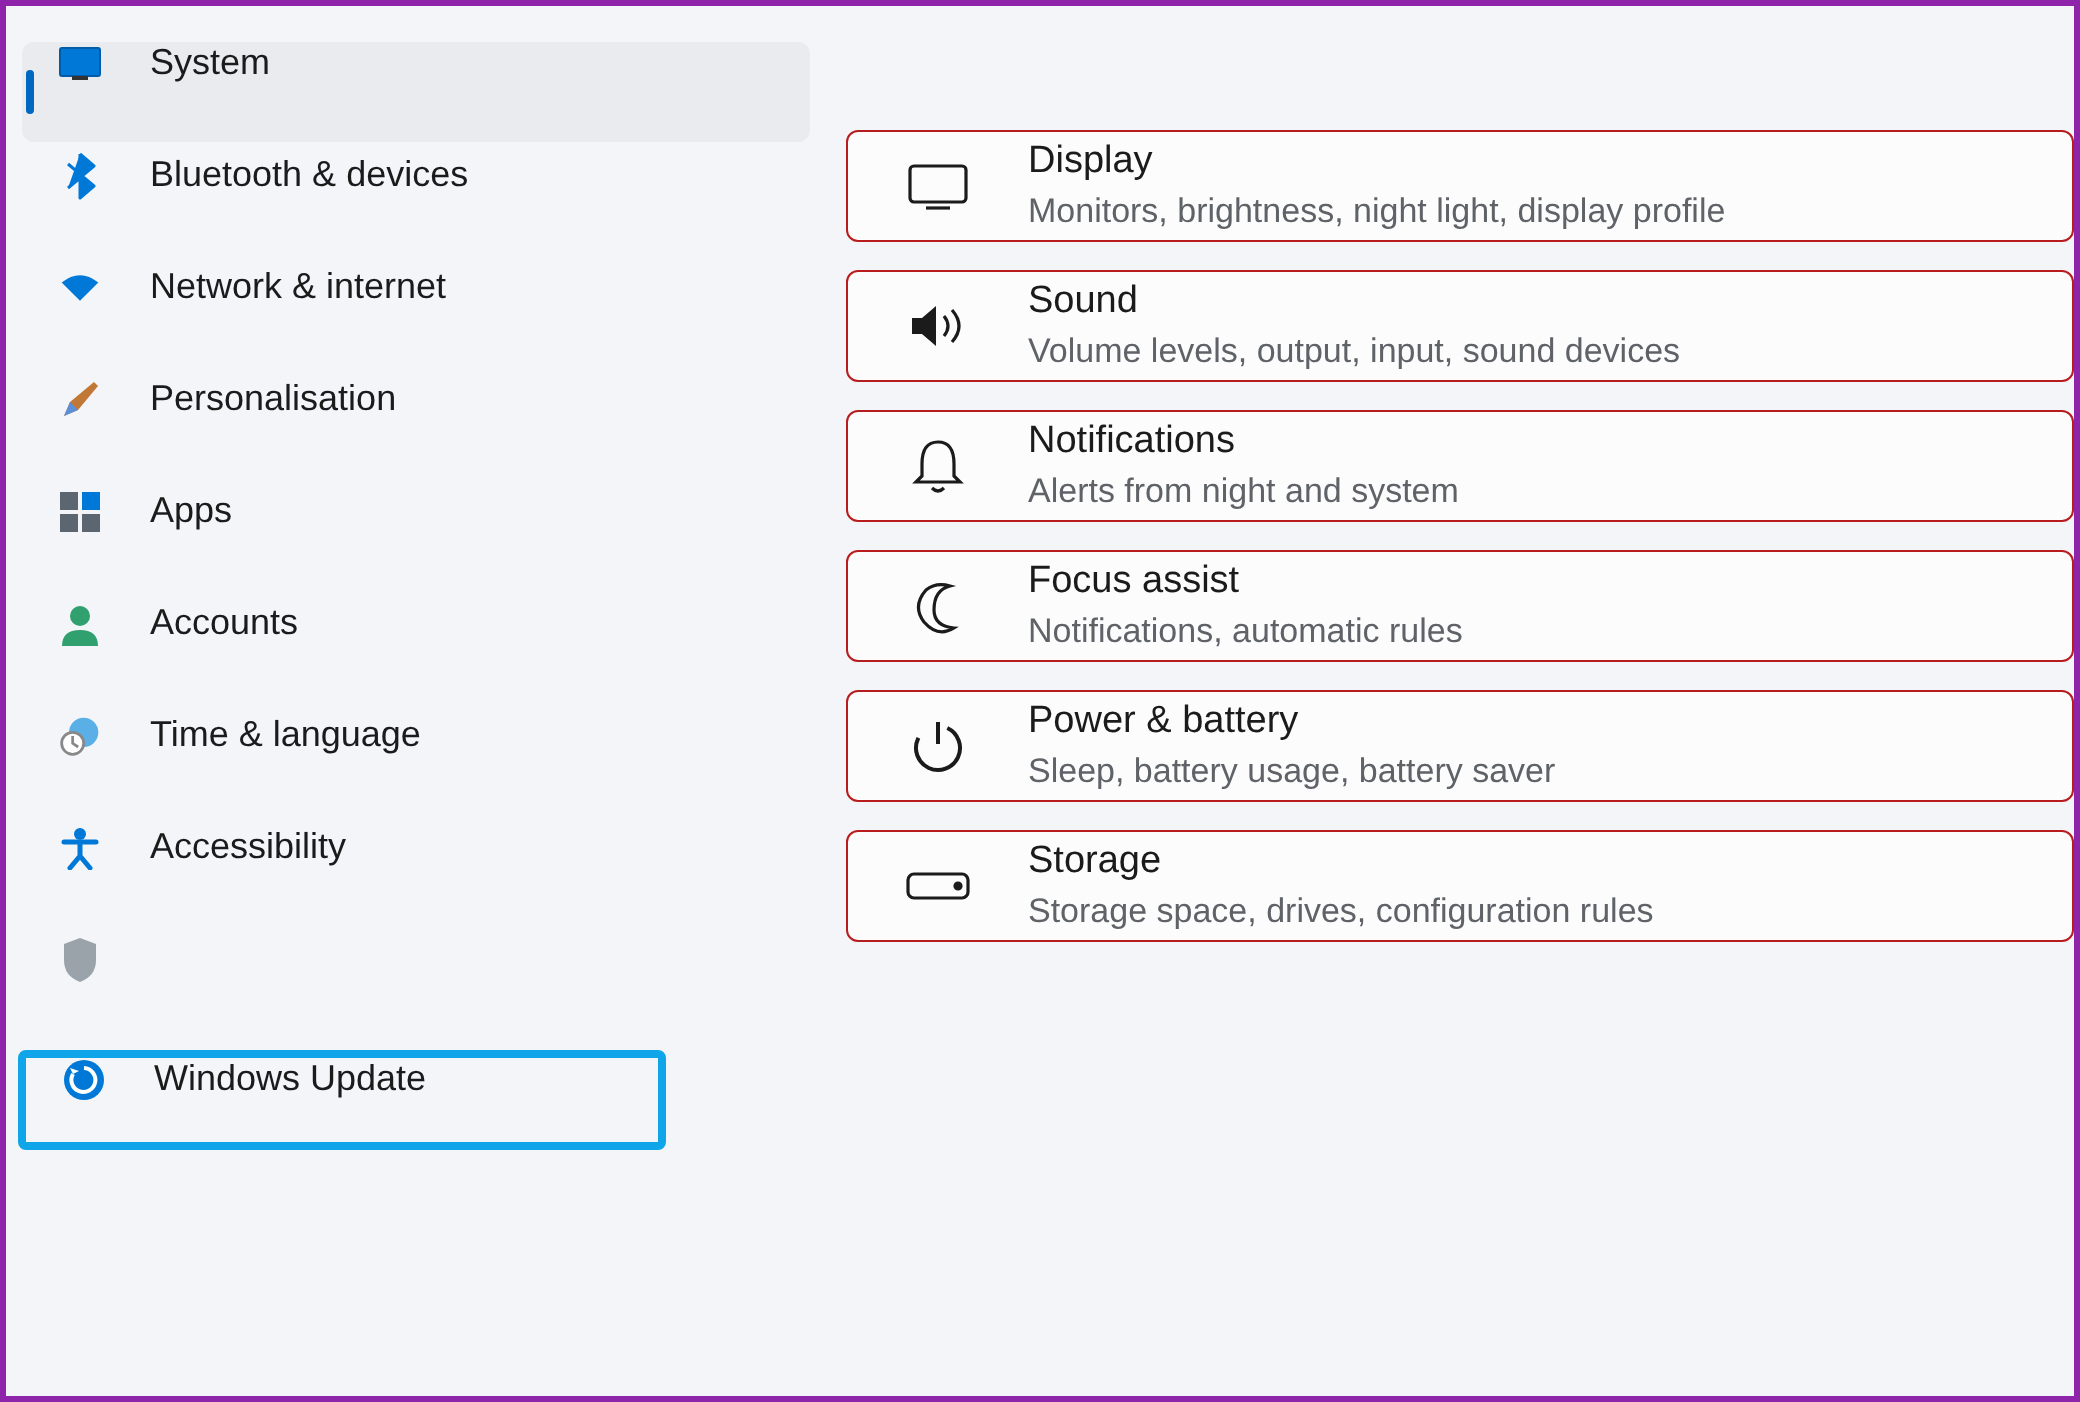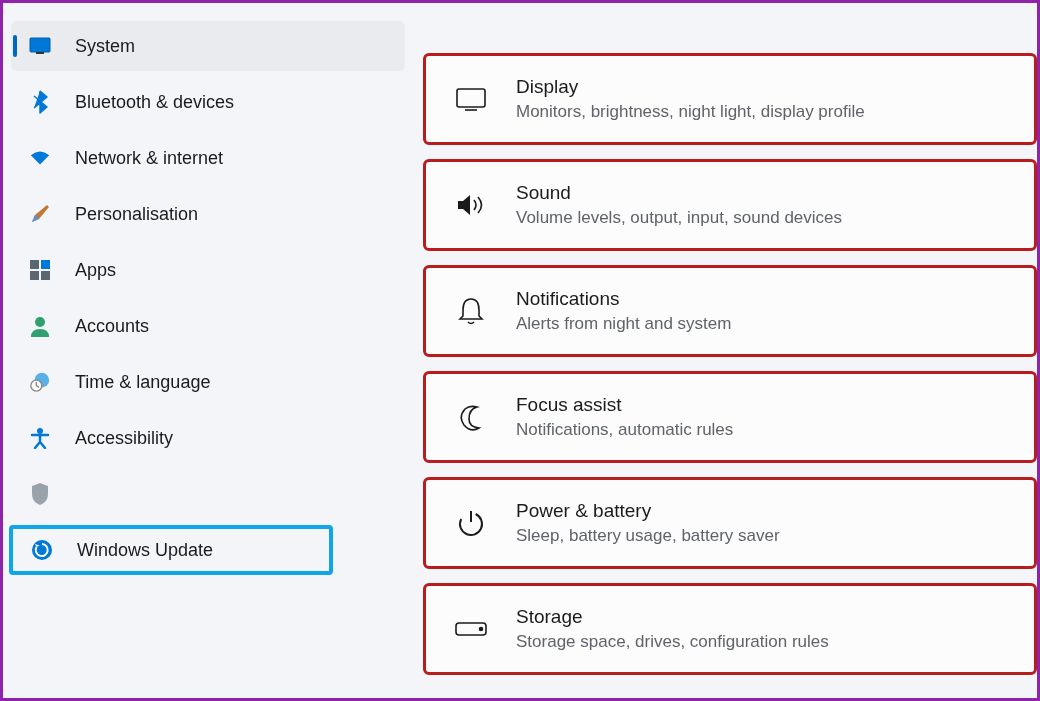--- a/index.html
+++ b/index.html
@@ -12,21 +12,21 @@
     border: 3px solid #8e24aa;
     display: flex;
   }
   .sidebar {
     width: 410px;
     padding: 12px 0 12px 0;
     background: #f3f5f9;
   }
   .sidebar-item {
     display: flex;
-    align-items: center;
+    align-items: flex-start;
     height: 50px;
     margin: 6px 8px;
     padding-left: 18px;
     border-radius: 6px;
     cursor: pointer;
     position: relative;
   }
   .sidebar-item.active {
     background: #e9ebef;
   }
@@ -59,24 +59,24 @@
     color: #1b1b1b;
   }
   .main {
     flex: 1;
     padding: 50px 0 0 0;
     background: #f3f5f9;
     overflow: hidden;
   }
   .card {
     background: #fcfcfd;
-    border: 3px solid #b91c1c;
+    border: 1px solid #b91c1c;
     border-radius: 6px;
-    margin: 0 0 14px 10px;
-    padding: 20px 28px;
+    margin: 12px 0 14px 10px;
+    padding: 4px 28px;
     display: flex;
     align-items: center;
     cursor: pointer;
   }
   .card-icon {
     width: 34px;
     height: 34px;
     margin-right: 28px;
     display: flex;
     align-items: center;

